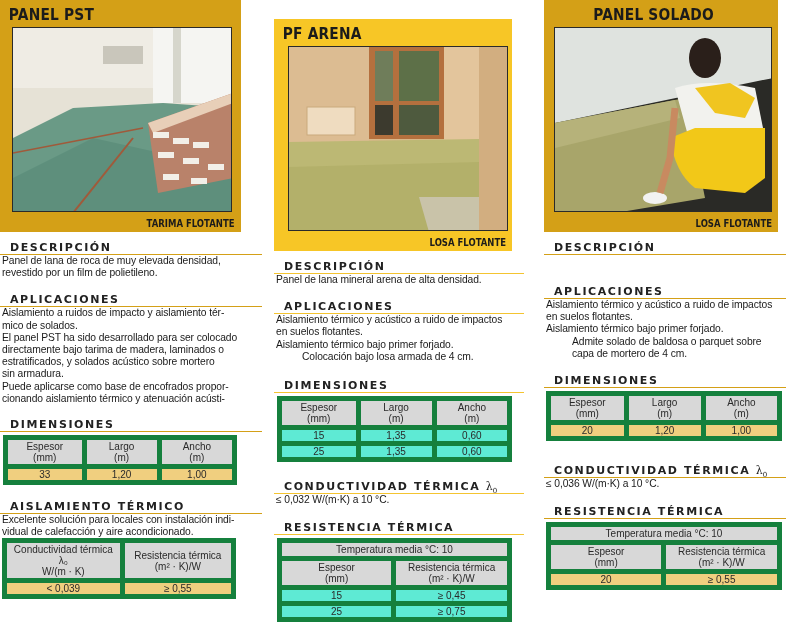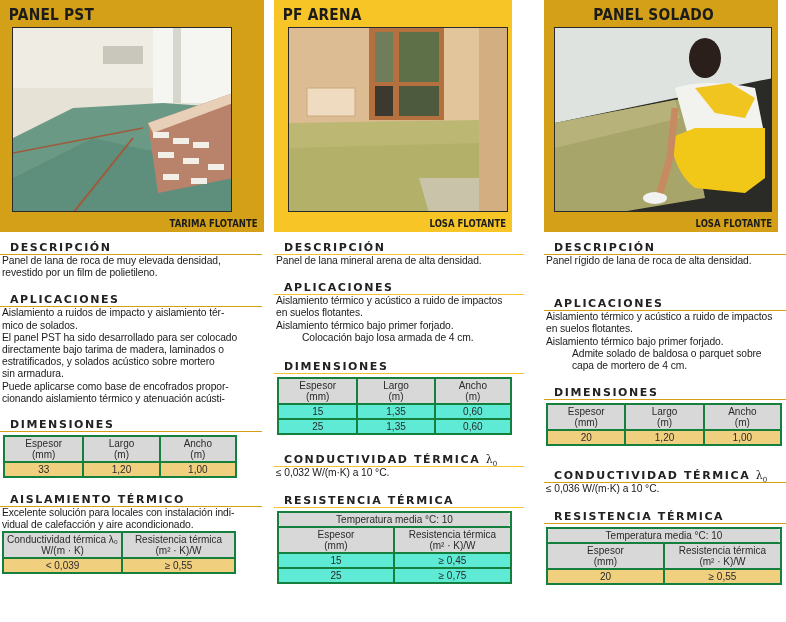--- a/index.html
+++ b/index.html
@@ -7,43 +7,43 @@
   body { position: relative; font-family: "Liberation Sans", sans-serif; color: #1a1a1a; }
 
   .col { position: absolute; top: 0; }
   .col1 { left: 0; width: 262px; }
   .col2 { left: 274px; width: 250px; }
   .col3 { left: 544px; width: 242px; }
 
   .card { position: relative; height: 232px; padding: 5px 6px 0 6px; }
   .card.ochre { background: #d4a017; }
   .card.yellow { background: #f7c626; }
-  .col1 .card { width: 264px; }
-  .col2 .card { width: 238px; }
+  .col1 .card { width: 241px; }
+  .col2 .card { width: 238px; margin-top: 19px; }
   .col3 .card { width: 234px; text-align: center; }
 
   .card-title { font-family: "DejaVu Sans", sans-serif; font-weight: bold; font-size: 15px; letter-spacing: 0.2px; color: #1b1b1b; height: 22px; line-height: 20px; padding-left: 3px; transform: scaleX(0.92); transform-origin: left; white-space: nowrap; }
 
   .photo { position: absolute; left: 12px; top: 27px; height: 185px; border: 1px solid #2a2a2a; overflow: hidden; }
   .col1 .photo { width: 220px; }
   .col2 .photo { width: 220px; left: 14px; }
   .col3 .photo { width: 218px; left: 10px; }
 
   .card-caption { position: absolute; right: 6px; bottom: 3px; font-family: "DejaVu Sans", sans-serif; font-weight: bold; font-size: 10px; color: #1b1b1b; transform: scaleX(0.85); transform-origin: right; white-space: nowrap; }
 
   .section-head { font-family: "DejaVu Sans", sans-serif; font-weight: bold; font-size: 11px; letter-spacing: 1.6px; color: #222; padding-left: 10px; height: 15px; line-height: 15px; border-bottom: 1px solid #d4a017; white-space: nowrap; }
   .col2 .section-head { border-bottom-color: #f4c430; }
   .section-head .lambda { font-family: "DejaVu Serif", serif; font-weight: normal; letter-spacing: 0; font-size: 11px; }
   .section-head .lambda sub { font-size: 7px; }
 
   .para { font-size: 10.3px; line-height: 12.2px; color: #1a1a1a; padding-left: 2px; letter-spacing: -0.1px; }
   .para.indent { padding-left: 28px; }
 
   table.spec { border-collapse: collapse; font-size: 10px; line-height: 11px; color: #2a2a2a; margin-left: 3px; }
-  table.spec td { border: 2px solid #15803d; text-align: center; }
+  table.spec td { border: 5px solid #15803d; text-align: center; }
   table.spec tr.head td { background: #d8d8d8; padding: 1px 2px; }
   table.spec tr.subhead td { background: #d8d8d8; padding: 1px 2px; border-radius: 6px; }
   table.spec tr.val td { background: #f0cf7f; height: 15px; }
   .col2 table.spec tr.val td { background: #5eead4; }
 
   .photo svg { display: block; }
 </style>
 </head>
 <body>
 
@@ -230,21 +230,20 @@
         <path d="M115 110 Q120 145 140 160 L190 165 L210 150 L210 100 L140 100 Z" fill="#f2c818"></path>
         <ellipse cx="100" cy="170" rx="12" ry="6" fill="#f2f2f2"></ellipse>
         <path d="M120 80 L115 130 L105 165" stroke="#c88a60" stroke-width="7" fill="none"></path>
       </svg>
     </div>
     <div class="card-caption">LOSA FLOTANTE</div>
   </div>
 
   <div style="height:8px"></div>
   <div class="section-head">DESCRIPCIÓN</div>
-  <div class="para">Panel rígido de lana de roca de alta densidad.</div>
 
   <div style="height:29px"></div>
   <div class="section-head">APLICACIONES</div>
   <div class="para">Aislamiento térmico y acústico a ruido de impactos</div>
   <div class="para">en suelos flotantes.</div>
   <div class="para">Aislamiento térmico bajo primer forjado.</div>
   <div class="para indent">Admite solado de baldosa o parquet sobre</div>
   <div class="para indent">capa de mortero de 4 cm.</div>
 
   <div style="height:13px"></div>

